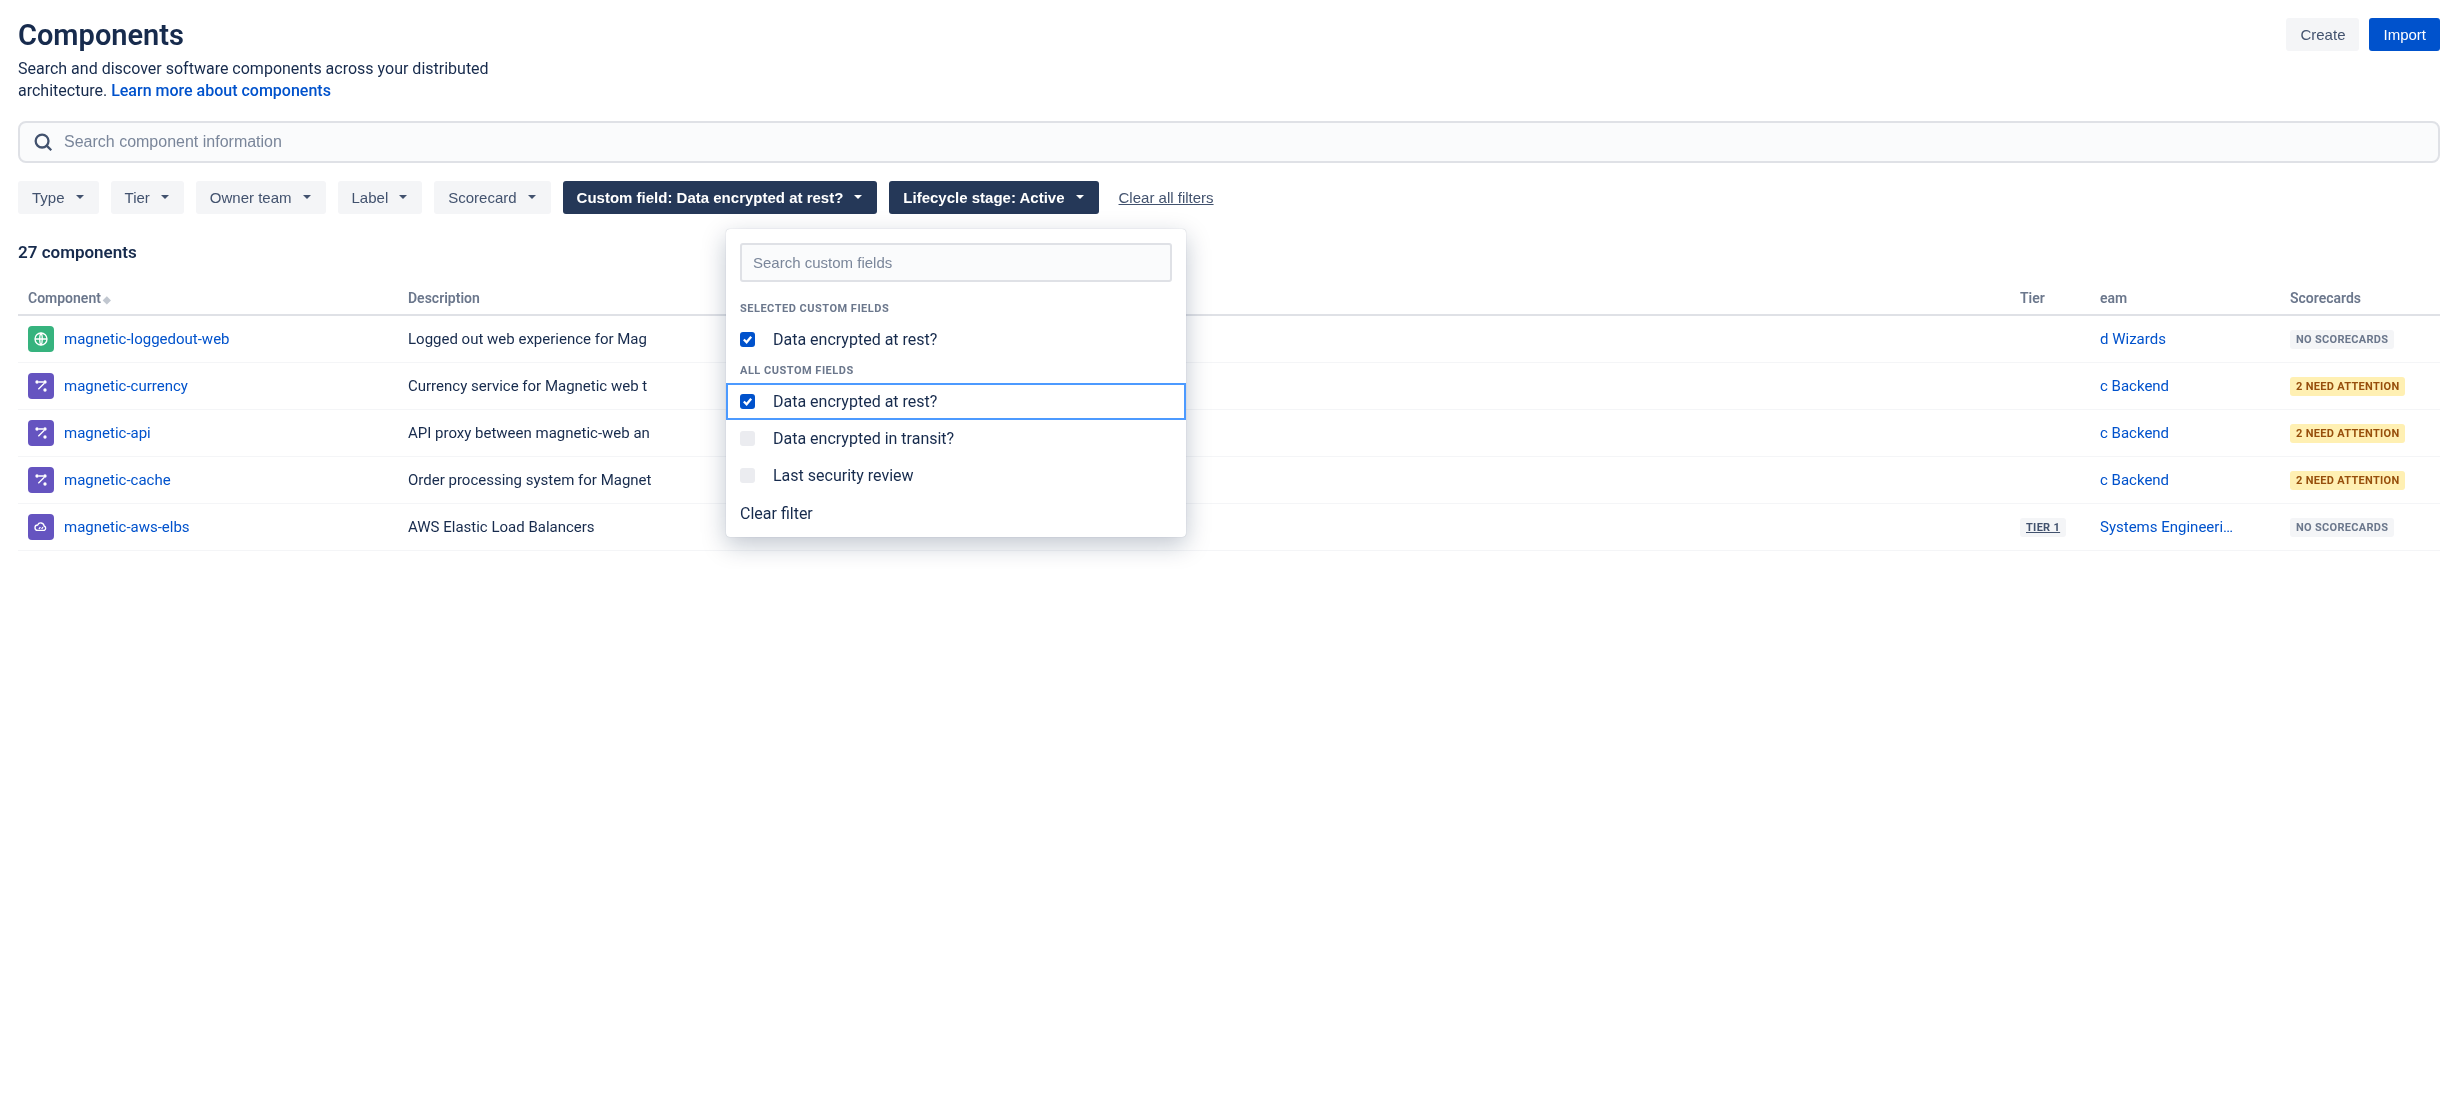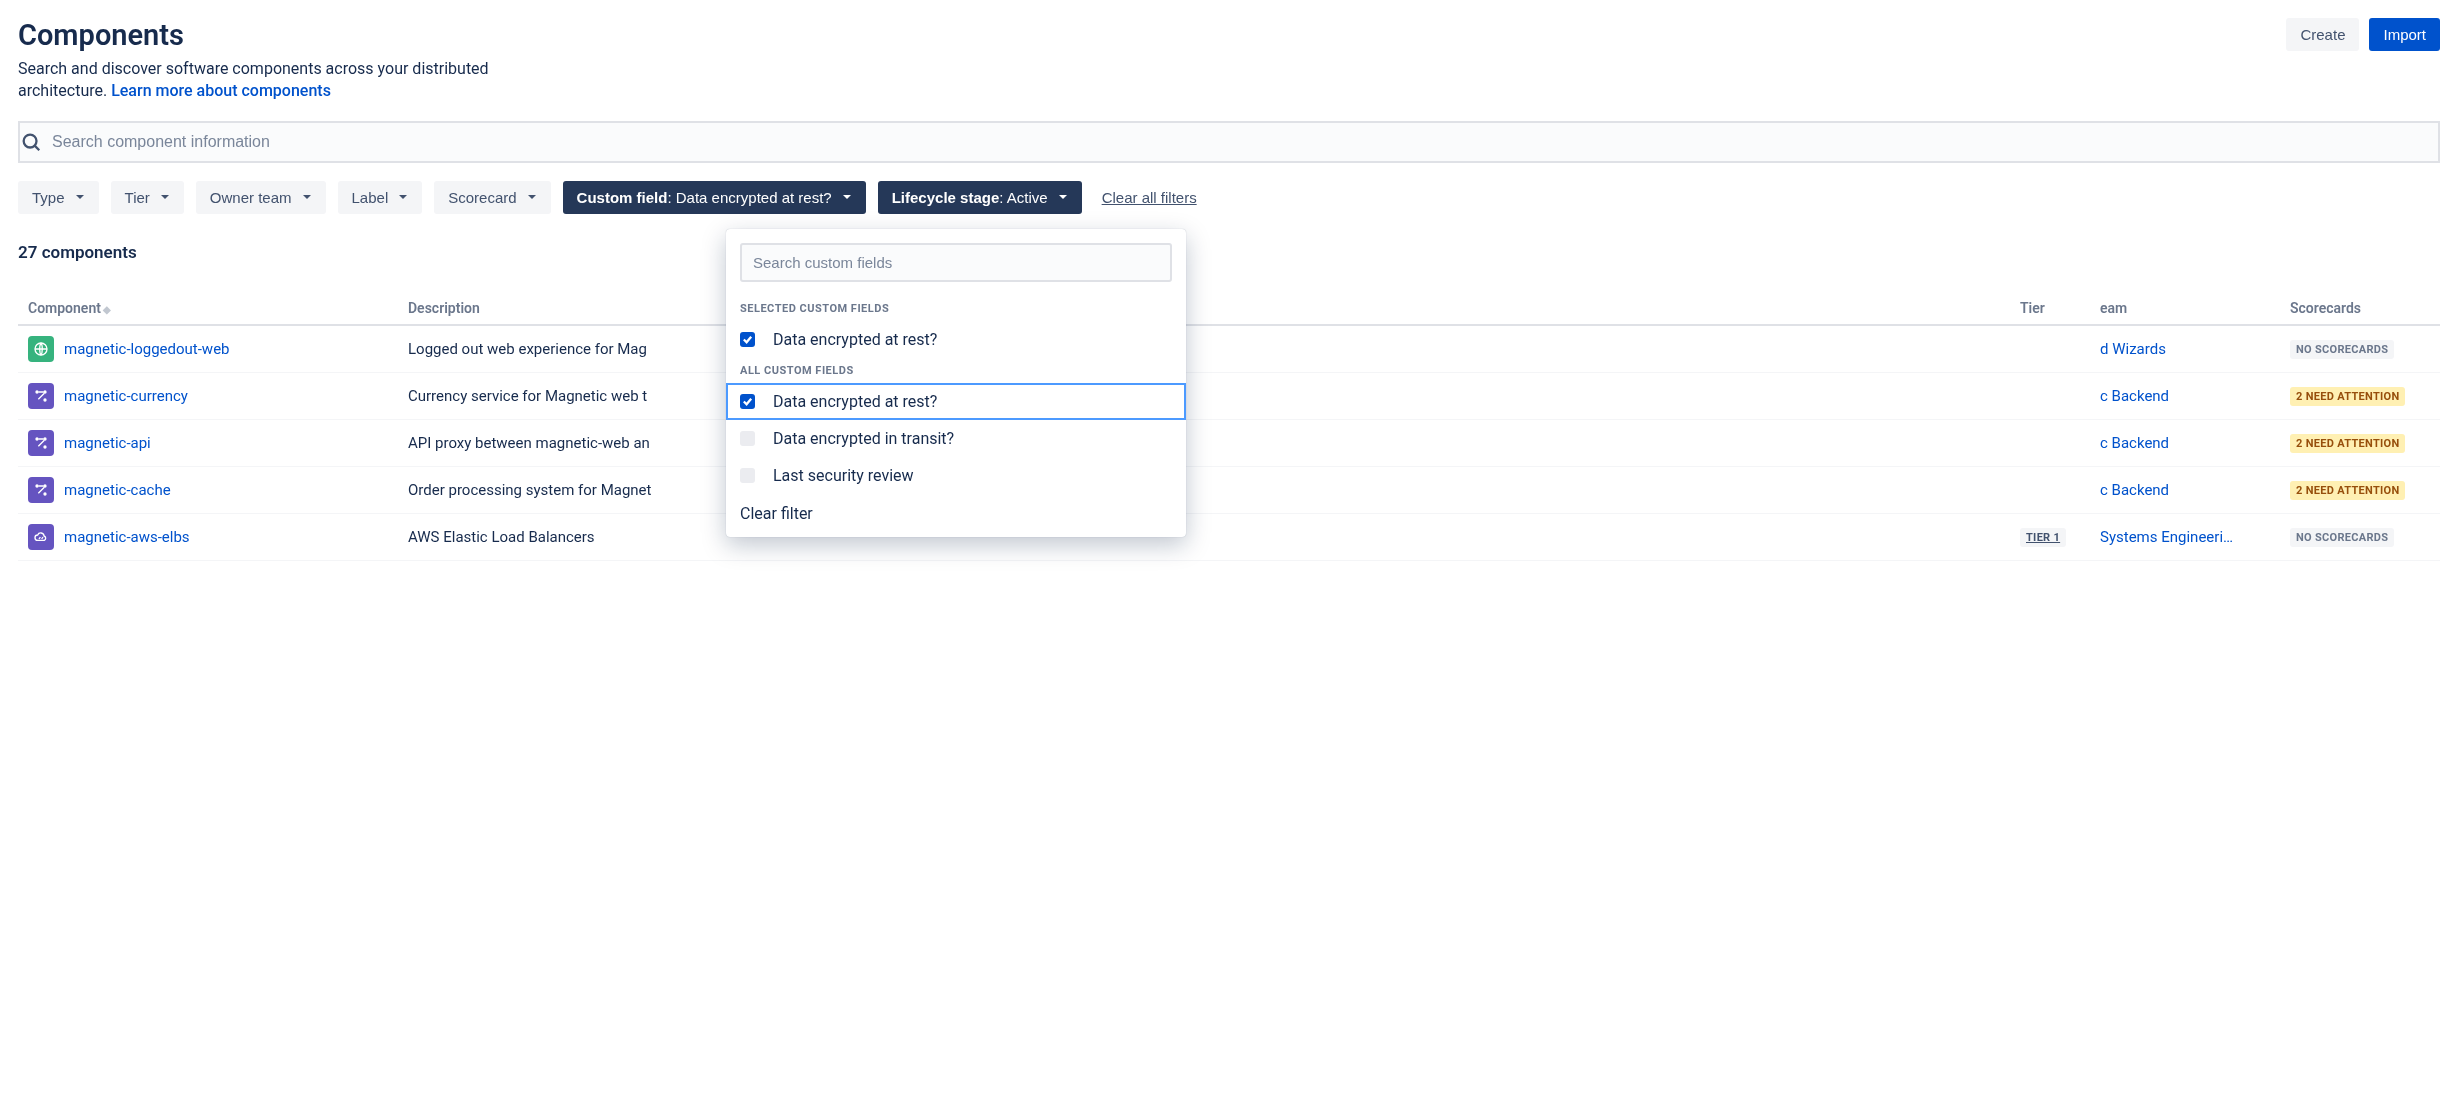--- a/index.html
+++ b/index.html
@@ -5,31 +5,31 @@
 * { box-sizing: border-box; margin: 0; padding: 0; }
 body { font-family: -apple-system, BlinkMacSystemFont, "Segoe UI", Roboto, sans-serif; background: #fff; color: #172B4D; padding: 18px; }
 .header-row { display: flex; justify-content: space-between; align-items: flex-start; margin-bottom: 6px; }
 h1 { font-size: 29px; font-weight: 600; color: #172B4D; }
 .header-actions { display: flex; gap: 10px; }
 .btn { border: none; border-radius: 3px; padding: 8px 14px; font-size: 15px; font-weight: 500; cursor: pointer; }
 .btn-subtle { background: #F4F5F7; color: #42526E; }
 .btn-primary { background: #0052CC; color: #fff; }
 .subtitle { font-size: 16px; color: #172B4D; max-width: 560px; line-height: 1.4; margin-bottom: 18px; }
 .subtitle a { color: #0052CC; text-decoration: none; font-weight: 500; }
-.search-wrap { display: flex; align-items: center; border: 2px solid #DFE1E6; border-radius: 0; padding: 8px 0; background: #FAFBFC; margin-bottom: 18px; }
+.search-wrap { display: flex; align-items: center; border: 2px solid #DFE1E6; border-radius: 8px; padding: 8px 12px; background: #FAFBFC; margin-bottom: 18px; }
 .search-wrap svg { width: 22px; height: 22px; margin-right: 10px; color: #42526E; flex-shrink: 0; }
 .search-wrap input { border: none; outline: none; background: transparent; font-size: 16px; flex: 1; color: #172B4D; }
 .search-wrap input::placeholder { color: #7A869A; }
 .filters-row { display: flex; align-items: center; gap: 12px; flex-wrap: wrap; margin-bottom: 28px; position: relative; }
 .filter-pill { display: inline-flex; align-items: center; gap: 10px; background: #F4F5F7; border: none; border-radius: 3px; padding: 8px 14px; font-size: 15px; color: #42526E; font-weight: 500; cursor: pointer; }
 .filter-pill.active { background: #253858; color: #fff; }
-.filter-pill .value { font-weight: 400; }
+.filter-pill .value { font-weight: 700; }
 .chevron { width: 10px; height: 10px; display: inline-block; }
 .clear-all { background: none; border: none; color: #42526E; font-size: 15px; cursor: pointer; font-weight: 500; margin-left: 8px; text-decoration: underline; }
-.count { font-size: 17px; font-weight: 600; color: #172B4D; margin-bottom: 30px; }
+.count { font-size: 17px; font-weight: 600; color: #172B4D; margin-bottom: 20px; }
 table { width: 100%; border-collapse: collapse; }
 th { text-align: left; font-size: 14px; font-weight: 600; color: #6B778C; padding: 8px 10px; border-bottom: 2px solid #DFE1E6; }
 th .sort { color: #C1C7D0; font-size: 10px; margin-left: 2px; }
 td { padding: 10px 10px; border-bottom: 1px solid #F4F5F7; font-size: 15px; color: #172B4D; vertical-align: middle; white-space: nowrap; overflow: hidden; text-overflow: ellipsis; }
 .comp-cell { display: flex; align-items: center; gap: 10px; }
 .comp-icon { width: 26px; height: 26px; border-radius: 4px; display: flex; align-items: center; justify-content: center; flex-shrink: 0; }
 .comp-icon.green { background: #36B37E; }
 .comp-icon.purple { background: #6554C0; }
 .comp-icon svg { width: 16px; height: 16px; color: #fff; }
 .comp-link { color: #0052CC; text-decoration: none; }

